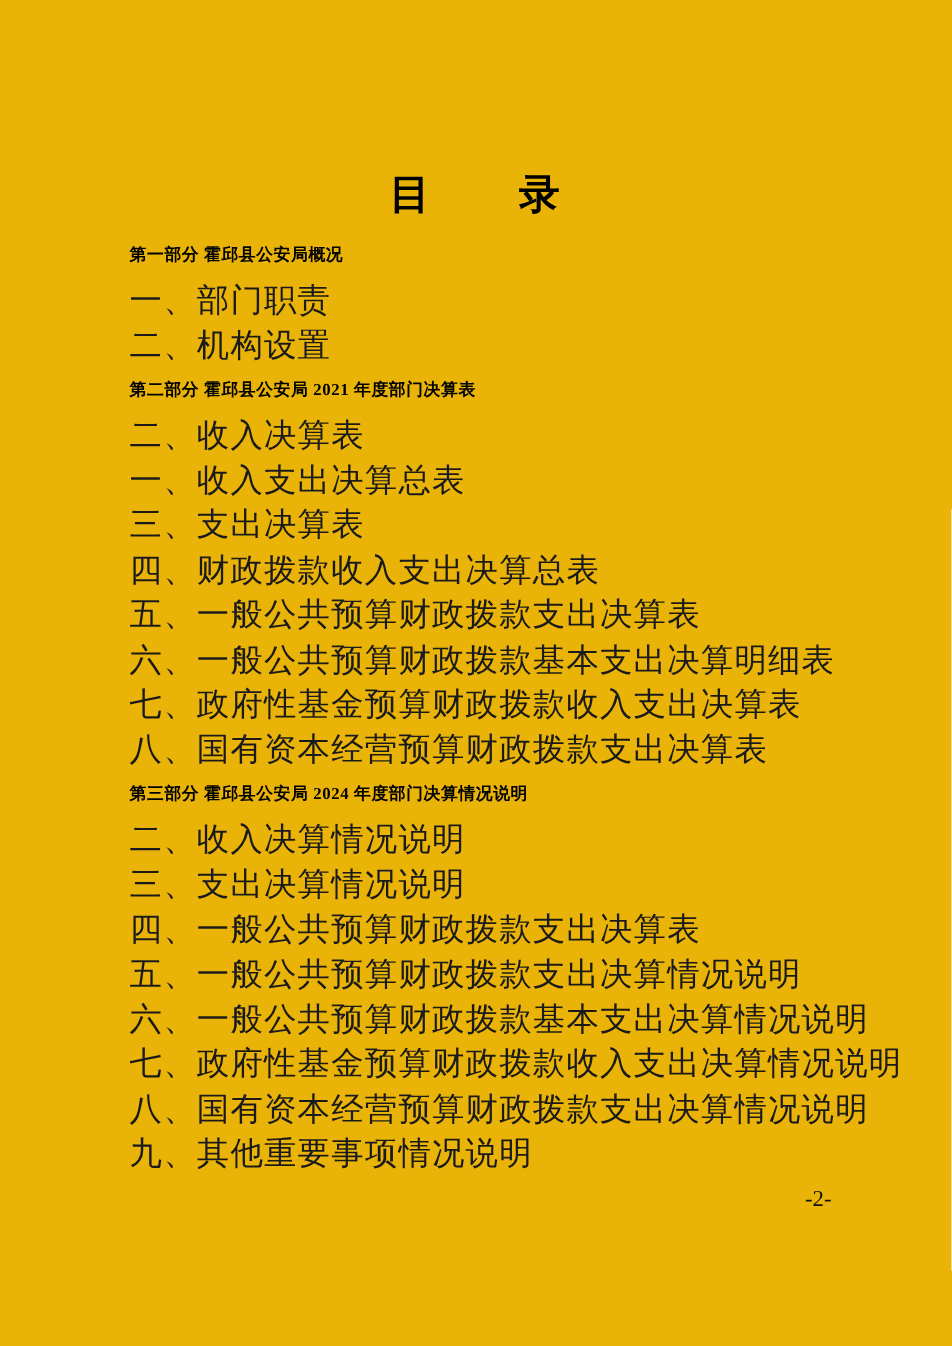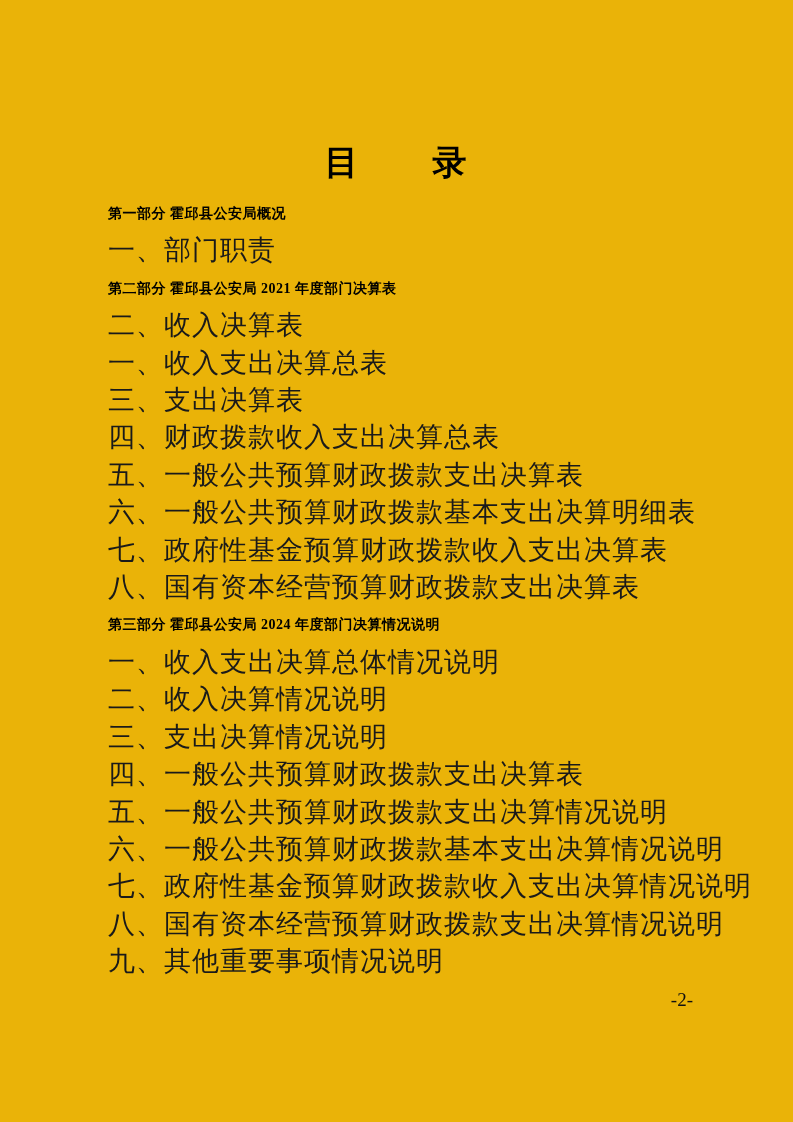--- a/index.html
+++ b/index.html
@@ -58,33 +58,33 @@
 <body>
 
 <div class="page">
 
   <h1 class="doc-title">目　　录</h1>
 
   <div class="toc">
 
     <div class="toc-heading">第一部分 霍邱县公安局概况</div>
     <div class="toc-item">一、部门职责</div>
+    <div class="toc-item">二、机构设置</div>
 
     <div class="toc-heading">第二部分 霍邱县公安局 2021 年度部门决算表</div>
     <div class="toc-item">二、收入决算表</div>
     <div class="toc-item">一、收入支出决算总表</div>
     <div class="toc-item">三、支出决算表</div>
     <div class="toc-item">四、财政拨款收入支出决算总表</div>
     <div class="toc-item">五、一般公共预算财政拨款支出决算表</div>
     <div class="toc-item">六、一般公共预算财政拨款基本支出决算明细表</div>
     <div class="toc-item">七、政府性基金预算财政拨款收入支出决算表</div>
     <div class="toc-item">八、国有资本经营预算财政拨款支出决算表</div>
 
     <div class="toc-heading">第三部分 霍邱县公安局 2024 年度部门决算情况说明</div>
-    <div class="toc-item">一、收入支出决算总体情况说明</div>
     <div class="toc-item">二、收入决算情况说明</div>
     <div class="toc-item">三、支出决算情况说明</div>
     <div class="toc-item">四、一般公共预算财政拨款支出决算表</div>
     <div class="toc-item">五、一般公共预算财政拨款支出决算情况说明</div>
     <div class="toc-item">六、一般公共预算财政拨款基本支出决算情况说明</div>
     <div class="toc-item">七、政府性基金预算财政拨款收入支出决算情况说明</div>
     <div class="toc-item">八、国有资本经营预算财政拨款支出决算情况说明</div>
     <div class="toc-item">九、其他重要事项情况说明</div>
 
   </div>

